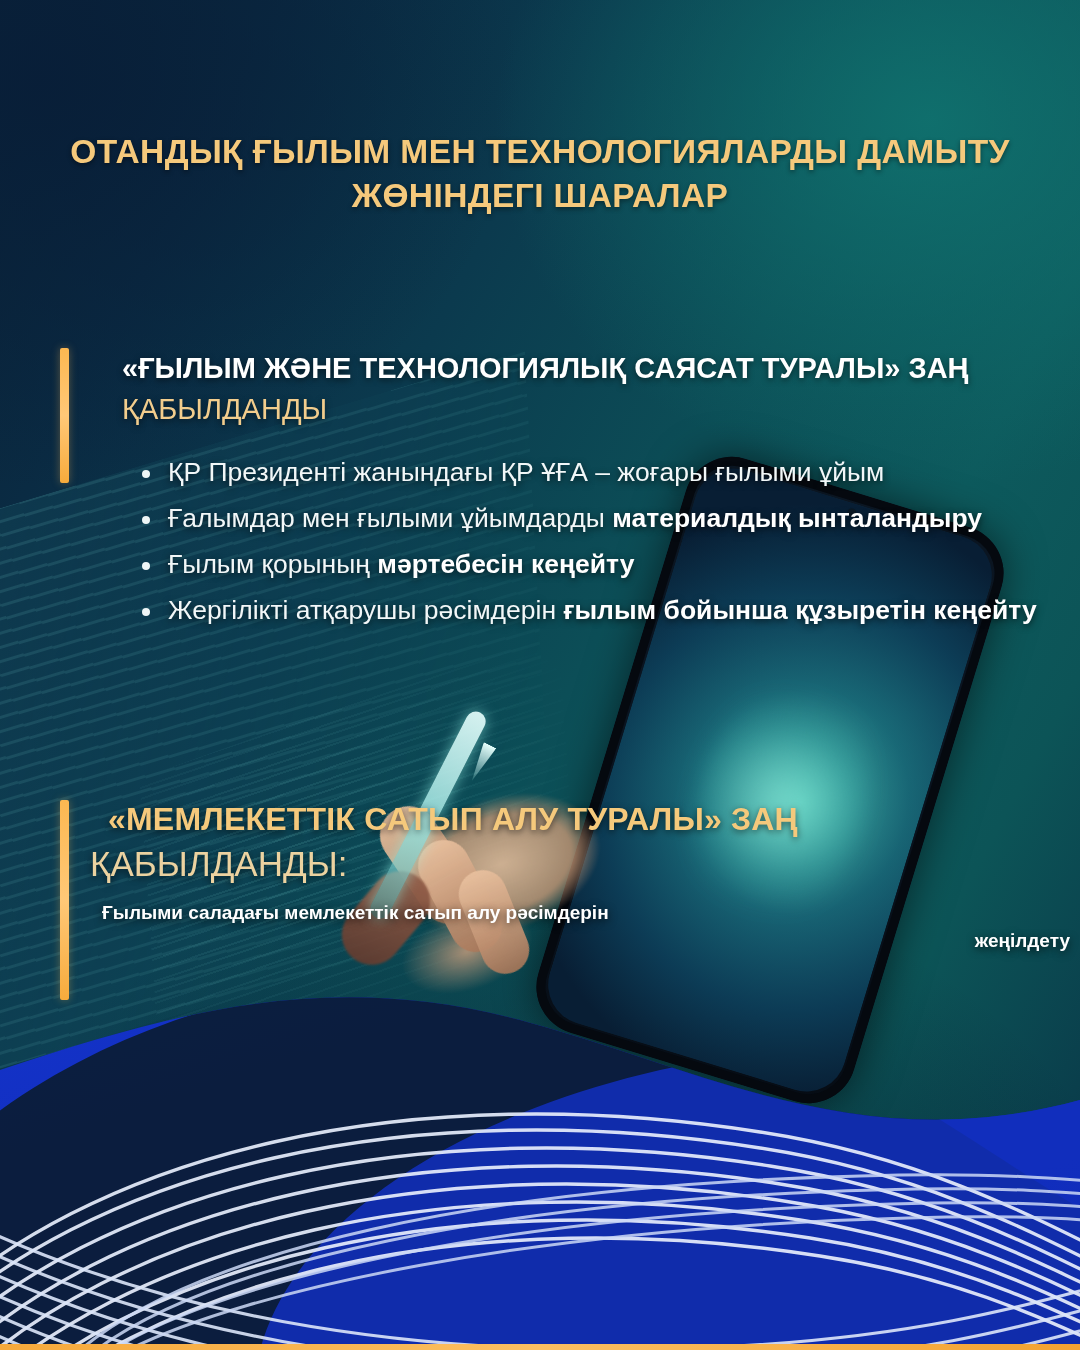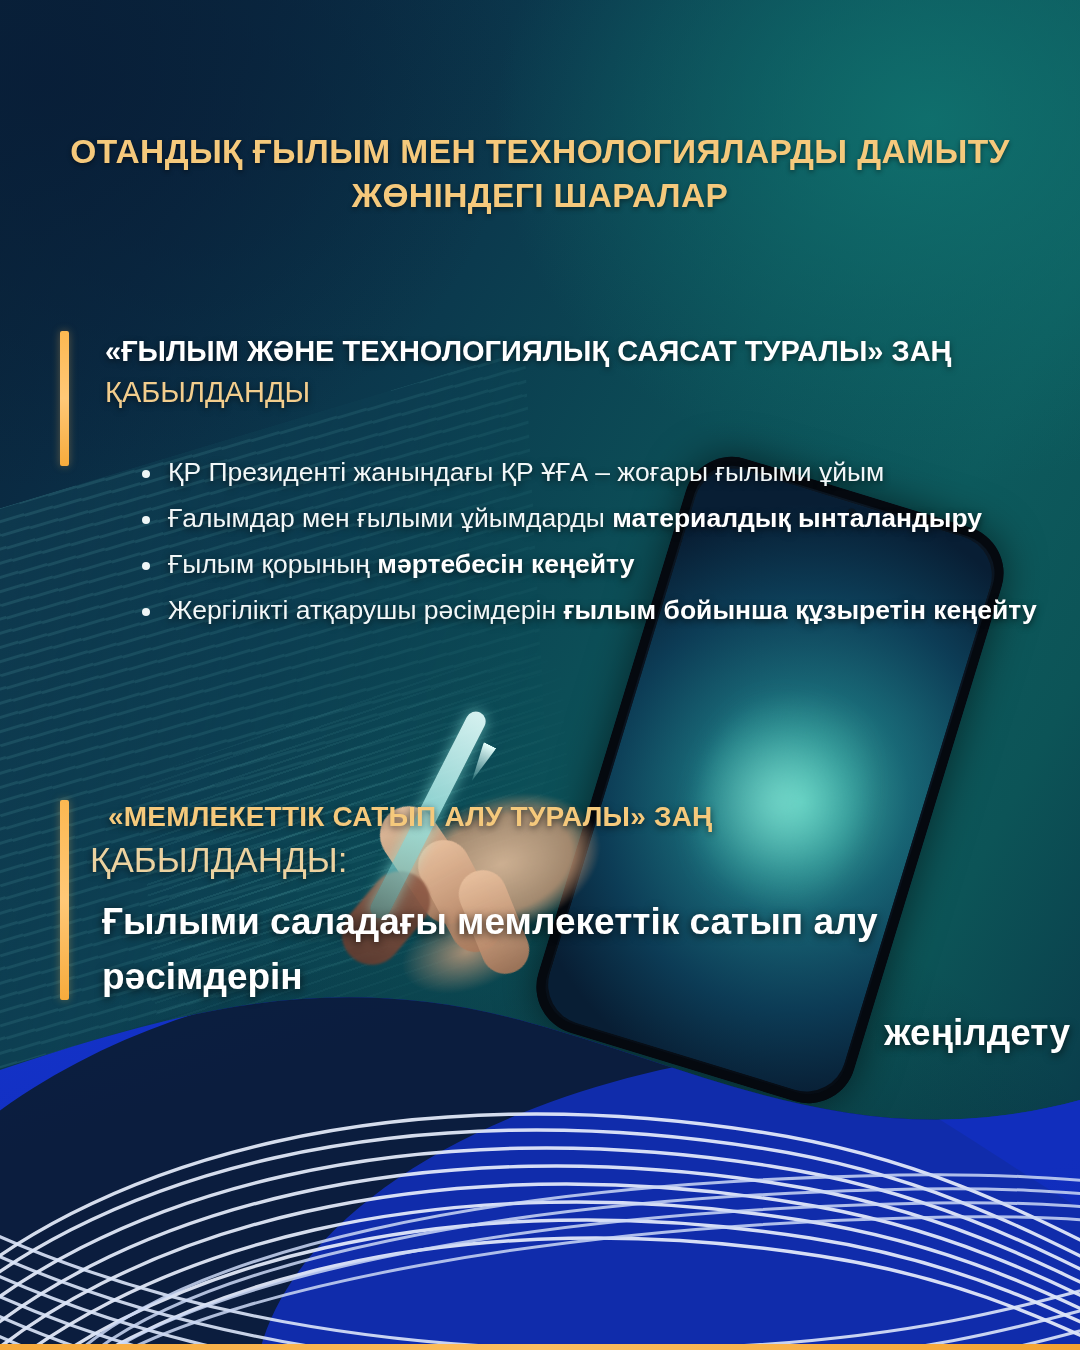--- a/index.html
+++ b/index.html
@@ -165,21 +165,21 @@
     text-shadow:0 2px 5px rgba(0,0,0,.45);
   }
 
   .section{position:absolute;left:60px;}
   .accent-bar{
     position:absolute;left:0;top:0;width:9px;border-radius:2px;
     background:linear-gradient(180deg,#fcb851,#ffc877 50%,#f7ab3c);
     box-shadow:0 0 9px rgba(250,180,80,.35);
   }
 
-  .sec1{top:331px;width:1000px;}
+  .sec1{top:348px;width:1000px;padding-left:17px;}
   .sec1 .accent-bar{height:135px;}
   .sec1 .head{
     margin-left:45px;
     font-size:29px;line-height:1.42;
     text-shadow:0 2px 6px rgba(0,0,0,.55);
   }
   .head .strong{color:#ffffff;font-weight:bold;}
   .head .light{color:#f2cd8d;font-weight:300;}
 
   .bullets{
@@ -193,32 +193,32 @@
   .bullets li:before{
     content:"";position:absolute;left:-22px;top:.72em;
     width:8px;height:8px;border-radius:50%;background:#eef5f6;
   }
   .bullets b{font-weight:bold;color:#ffffff;}
 
   .sec2{top:800px;width:1010px;}
   .sec2 .accent-bar{height:200px;}
   .sec2 .head2-line1{
     margin-left:48px;
-    color:#f5c97c;font-weight:bold;font-size:28px;line-height:1.2;
+    color:#f5c97c;font-weight:bold;font-size:32px;line-height:1.2;
     letter-spacing:.2px;
     text-shadow:0 2px 7px rgba(0,0,0,.6);
   }
   .sec2 .head2-line2{
     margin-left:30px;margin-top:6px;
     color:#ecd2a0;font-weight:300;font-size:35px;line-height:1.15;
     text-shadow:0 2px 7px rgba(0,0,0,.6);
   }
   .sec2 .body2{
     margin-left:42px;margin-top:14px;
-    color:#ffffff;font-weight:bold;font-size:37px;line-height:1.5;
+    color:#ffffff;font-weight:bold;font-size:19px;line-height:1.5;
     text-shadow:0 2px 8px rgba(0,0,0,.72);
   }
   .sec2 .body2 .l2{margin-left:-10px;display:block;text-align:right;}
 </style>
 </head>
 <body>
 
 <div class="poster">
 
   <div class="bg-base"></div>

